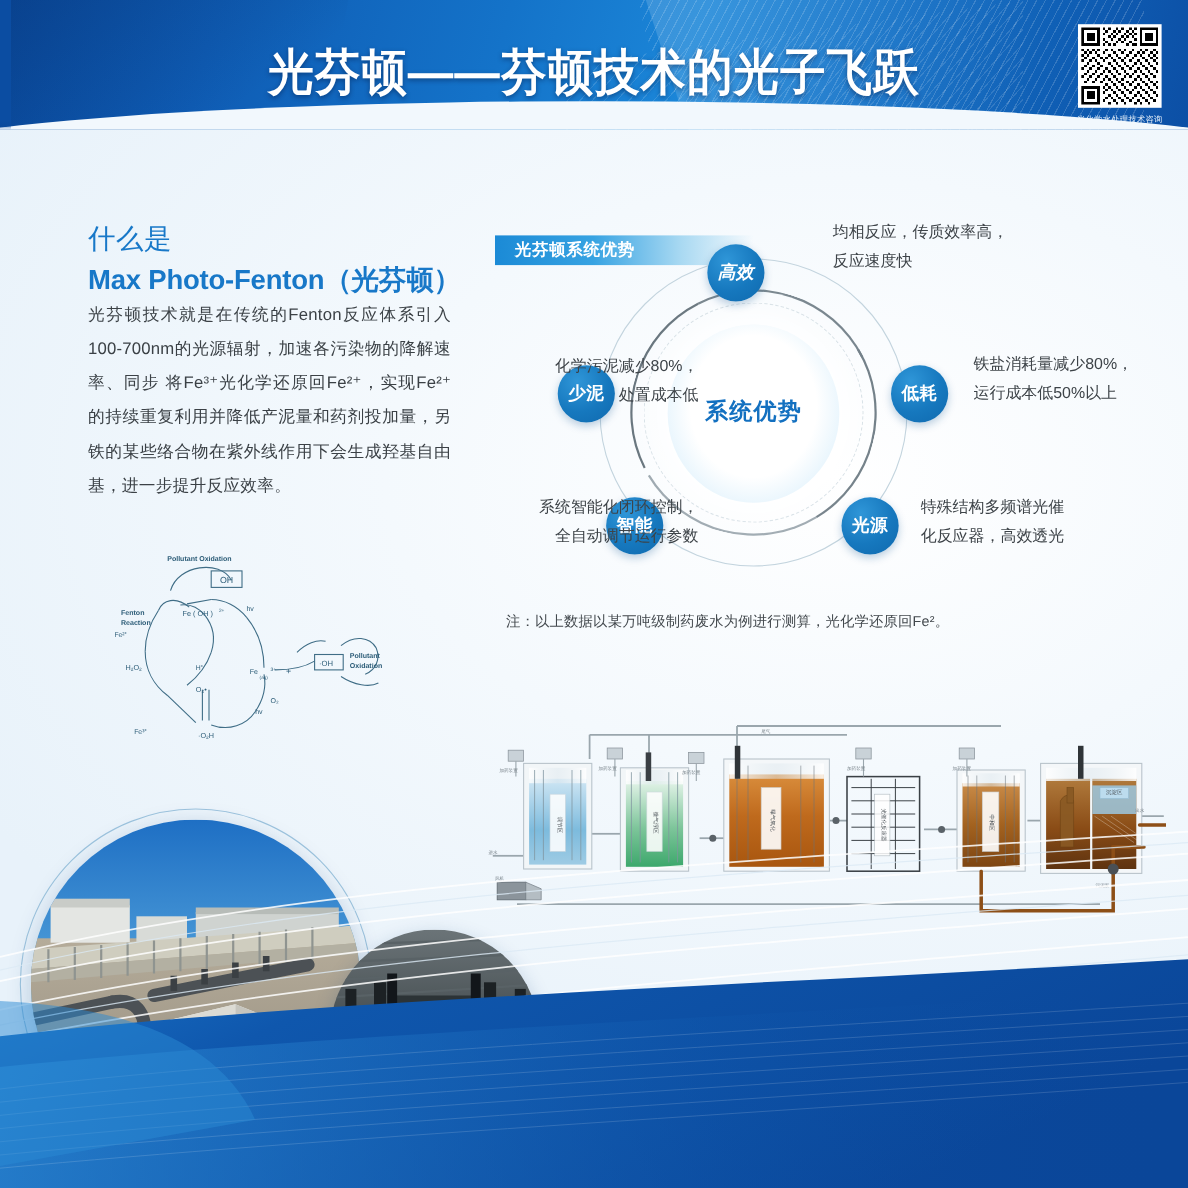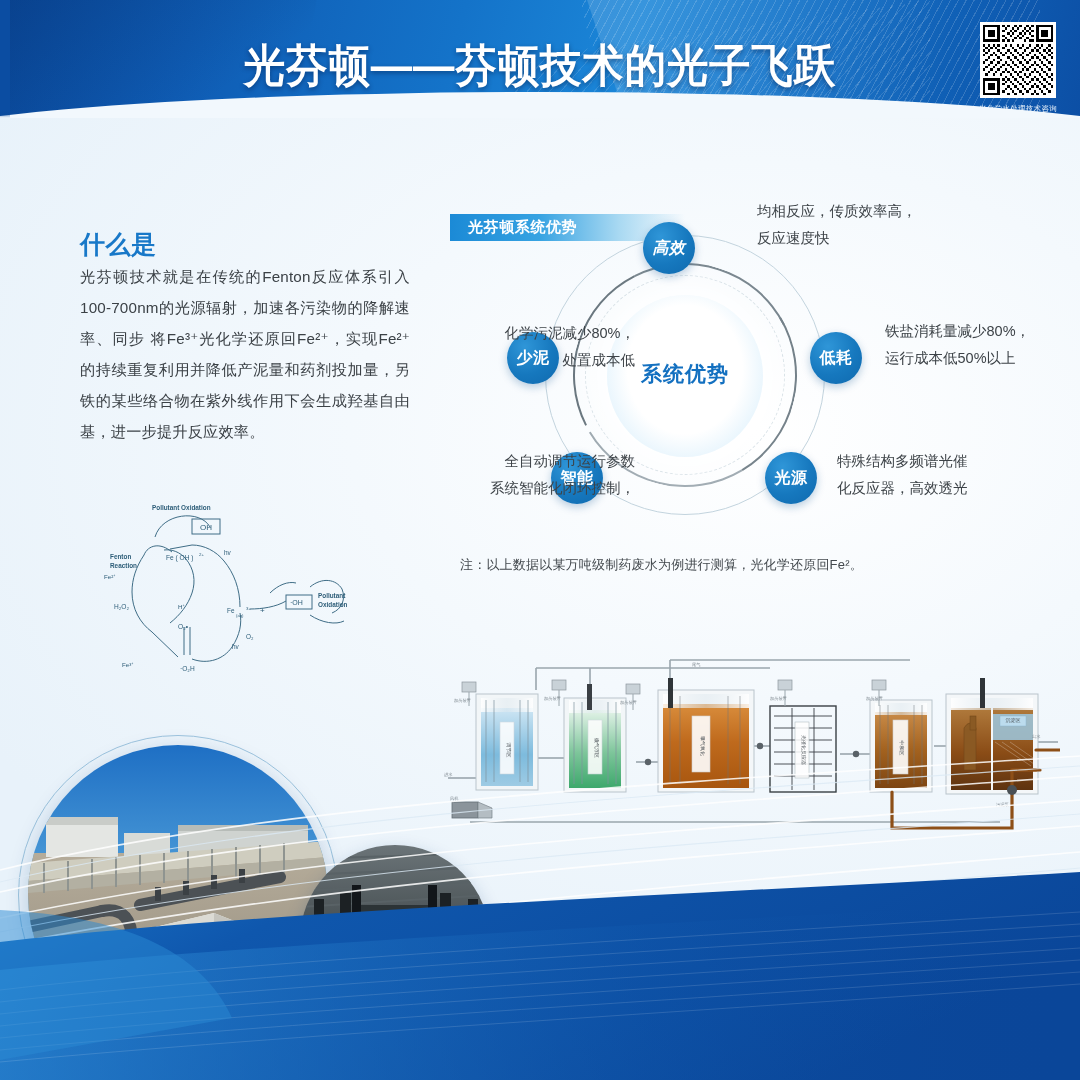--- a/index.html
+++ b/index.html
@@ -65,21 +65,21 @@
   
   .qr-wrap { position:absolute; right:14px; top:22px; width:96px; text-align:center; }
   .qr-box { width:76px; height:76px; margin:0 auto; background:#fff; padding:3px; }
   .qr-canvas { width:70px; height:70px; display:block; }
   .qr-caption {
     margin-top:6px; color:#e8f2fb; font-size:7.5px; letter-spacing:0.3px; white-space:nowrap;
   }
 
   
   .left-col { position:absolute; left:80px; top:200px; width:330px; }
-  .q-line1 { color:#1878c8; font-size:25px; font-weight:bold; letter-spacing:0.5px;margin-top:28px; }
+  .q-line1 { color:#1878c8; font-size:25px; font-weight:normal; letter-spacing:0.5px; }
   .q-line2 { color:#1878c8; font-size:25px; font-weight:bold; margin-top:5px; letter-spacing:-0.2px; white-space:nowrap; }
   .body-text {
     color:#3b4146; font-size:15.2px; line-height:31px;
     text-align:justify; letter-spacing:0.2px;
   }
 
   
   .fenton { position:absolute; left:100px; top:497px; width:250px; height:190px; }
 
   
@@ -226,20 +226,21 @@
         </svg>
       </div>
       <div class="qr-caption">光化学水处理技术咨询</div>
     </div>
 
     <div class="hdr-bottom-curve"></div>
   </div>
 
   <div class="left-col">
     <div class="q-line1">什么是</div>
+    <div class="q-line2">Max Photo-Fenton（光芬顿）</div>
     <div class="body-text">光芬顿技术就是在传统的Fenton反应体系引入100-700nm的光源辐射，加速各污染物的降解速率、同步 将Fe³⁺光化学还原回Fe²⁺，实现Fe²⁺的持续重复利用并降低产泥量和药剂投加量，另铁的某些络合物在紫外线作用下会生成羟基自由基，进一步提升反应效率。</div>
   </div>
 
   <div class="fenton">
     <svg viewBox="0 0 250 190" width="250" height="190">
       <g fill="none" stroke="#3f6d86" stroke-width="1">
         <path d="M55 40 C 62 16, 100 12, 110 30"></path>
         <path d="M72 55 C 60 45, 48 48, 44 58"></path>
         <path d="M44 58 C 36 70, 32 82, 32 95"></path>
         <path d="M32 95 C 32 112, 40 126, 52 135"></path>
@@ -314,22 +315,22 @@
     </div>
     <div class="cap cap-right">
       <div>铁盐消耗量减少80%，</div>
       <div>运行成本低50%以上</div>
     </div>
     <div class="cap cap-left">
       <div>化学污泥减少80%，</div>
       <div>处置成本低</div>
     </div>
     <div class="cap cap-bl">
+      <div>系统智能化闭环控制，</div>
       <div>全自动调节运行参数</div>
-      <div>系统智能化闭环控制，</div>
     </div>
     <div class="cap cap-br">
       <div>特殊结构多频谱光催</div>
       <div>化反应器，高效透光</div>
     </div>
   </div>
 
   <div class="note">注：以上数据以某万吨级制药废水为例进行测算，光化学还原回Fe²。</div>
 
 

